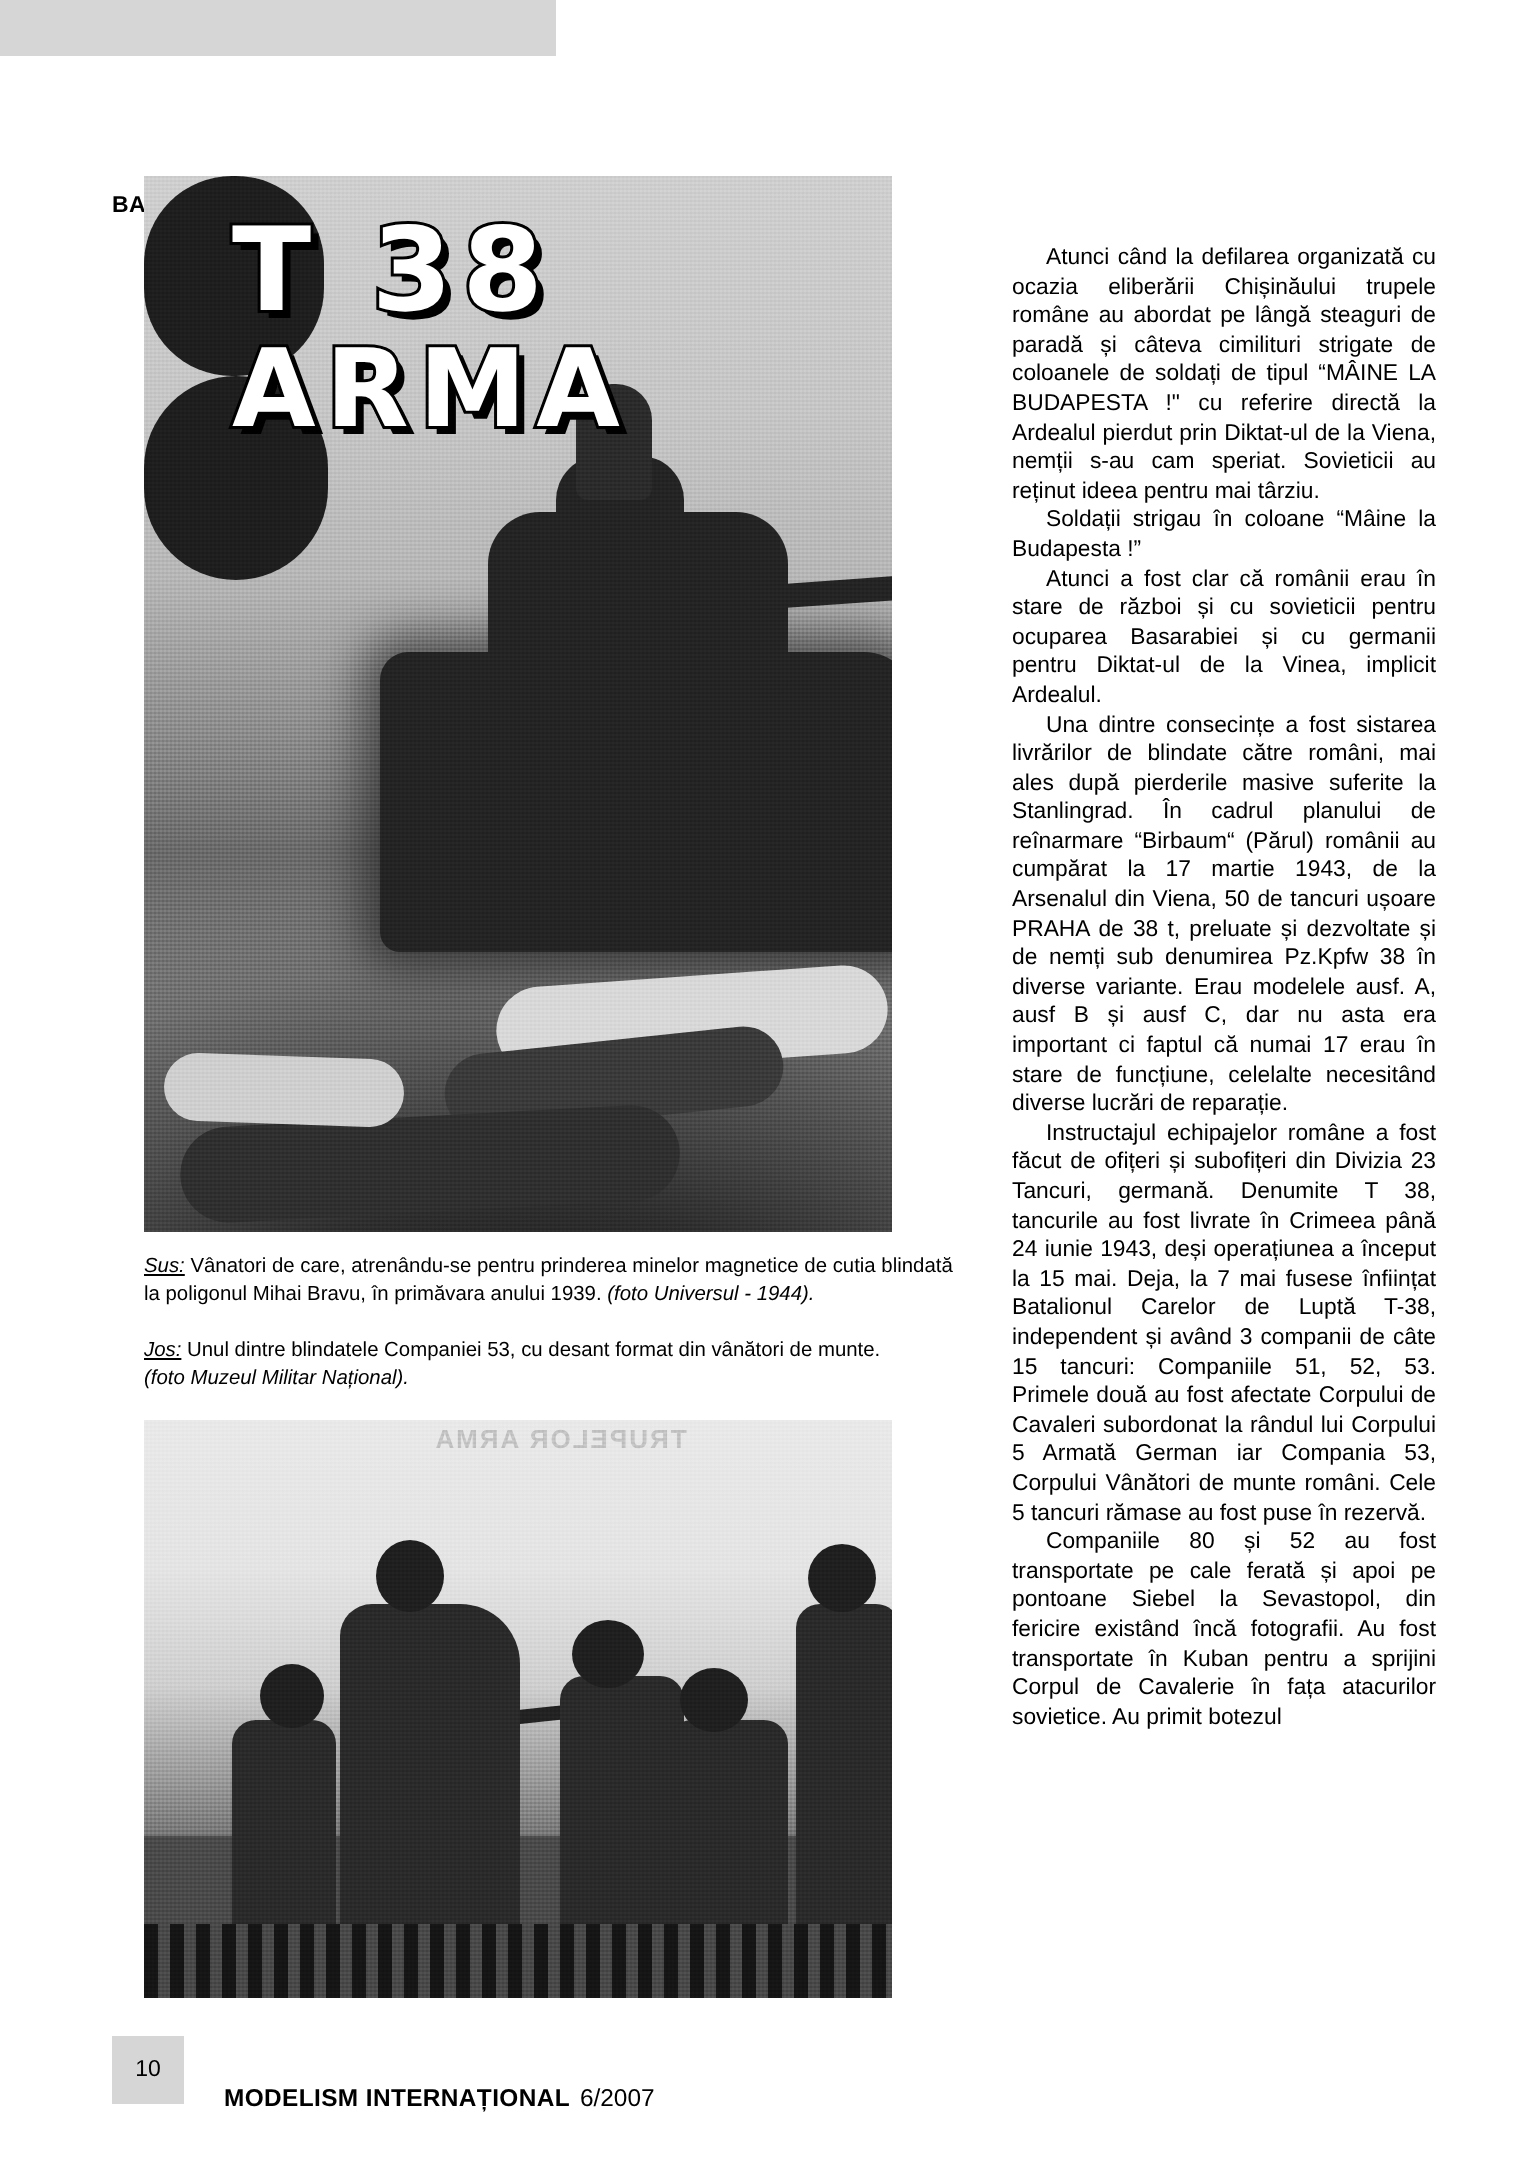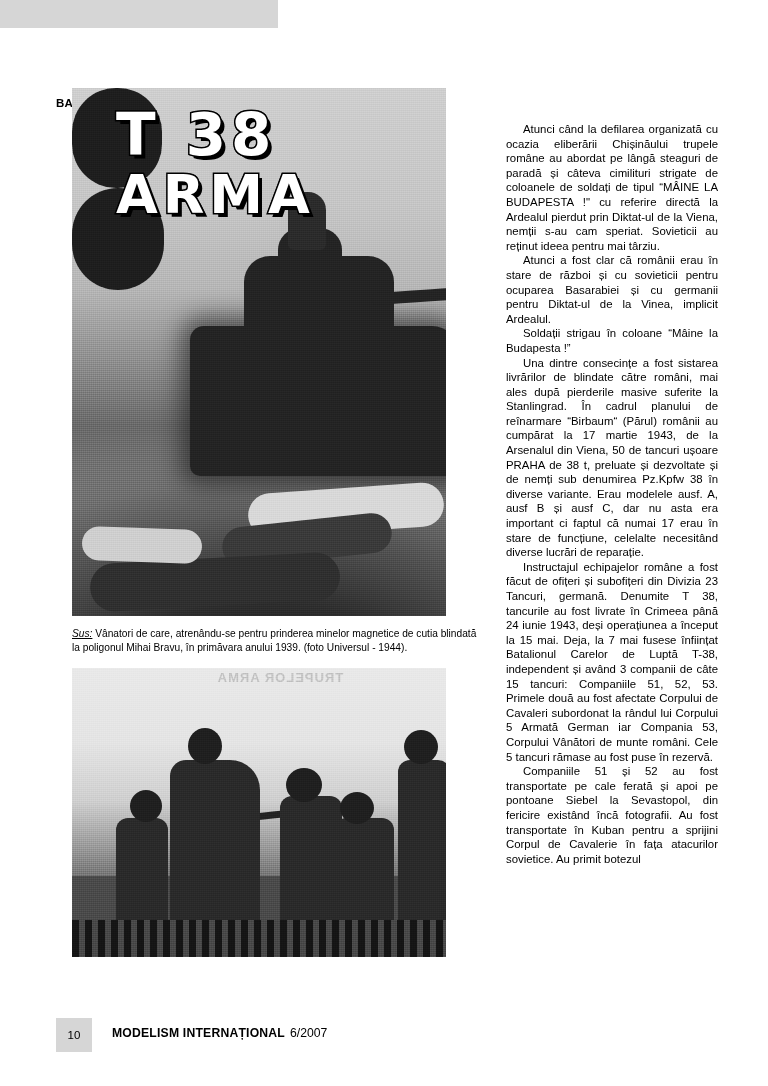--- a/index.html
+++ b/index.html
@@ -151,21 +151,21 @@
   .caption-block {
     width: 406px;
     font-size: 10.2px;
     line-height: 13.6px;
     font-family: "Liberation Sans", sans-serif;
     color: #000;
   }
   #caption-top { margin-top: 11px; }
   #caption-bottom { margin-top: 15px; }
   .cap-lead { font-style: italic; text-decoration: underline; }
-  .cap-src  { }
+  .cap-src  { font-style: italic; }
 
   
   #photo-bottom {
     height: 289px;
     margin-top: 14px;
     background:
       linear-gradient(to bottom, #e9e9e9 0%, #e4e4e4 26%, #cfcfcf 46%, #9a9a9a 62%, #6e6e6e 74%, #4a4a4a 86%, #383838 100%);
   }
   .sold {
     position: absolute;
@@ -244,21 +244,21 @@
     background: #d6d6d6;
     display: flex;
     align-items: center;
     justify-content: center;
     font-size: 11.5px;
     color: #000;
   }
   #footer-text {
     position: absolute;
     left: 56px;
-    top: 8px;
+    top: 24px;
     font-size: 12.2px;
   }
   #footer-title { font-weight: bold; letter-spacing: .2px; }
   #footer-issue { font-weight: normal; margin-left: 5px; }
 </style>
 </head>
 <body>
 
 <div id="top-bar"></div>
 
@@ -280,20 +280,21 @@
     <div class="prone" id="pr-4"></div>
     <div class="grain"></div>
     <div id="photo-title">
       <span class="line" id="title-line-1">T 38</span>
       <span class="line" id="title-line-2">ARMA</span>
     </div>
   </div>
 
   <div class="caption-block" id="caption-top"><span class="cap-lead">Sus:</span><span> Vânatori de care, atrenându-se pentru prinderea minelor magnetice de cutia blindată la poligonul Mihai Bravu, în primăvara anului 1939. </span><span class="cap-src">(foto Universul - 1944).</span></div>
 
+  <div class="caption-block" id="caption-bottom"><span class="cap-lead">Jos:</span><span> Unul dintre blindatele Companiei 53, cu desant format din vânători de munte.</span><br><span class="cap-src">(foto Muzeul Militar Național).</span></div>
 
   <div class="photo" id="photo-bottom">
     <div id="bt-ghost">TRUPELOR ARMA</div>
     <div id="bt-hull"></div>
     <div id="bt-gun"></div>
     <div class="sold" id="sd1"></div>
     <div class="sold-head" id="sd1h"></div>
     <div class="sold" id="sd2"></div>
     <div class="sold-head" id="sd2h"></div>
     <div class="sold" id="sd3"></div>
@@ -303,25 +304,25 @@
     <div class="sold" id="sd5"></div>
     <div class="sold-head" id="sd5h"></div>
     <div id="bt-track"></div>
     <div class="grain"></div>
   </div>
 
 </div>
 
 <div id="right-column">
   <p>Atunci când la defilarea organizată cu ocazia eliberării Chișinăului trupele române au abordat pe lângă steaguri de paradă și câteva cimilituri strigate de coloanele de soldați  de tipul “MÂINE LA BUDAPESTA !" cu referire directă la Ardealul pierdut prin Diktat-ul de la Viena, nemții s-au cam speriat. Sovieticii au reținut ideea pentru mai târziu.</p>
+  <p>Soldații strigau în coloane “Mâine la Budapesta !”</p>
   <p>Atunci a fost clar că românii erau în stare de război și cu sovieticii pentru ocuparea Basarabiei și cu germanii pentru Diktat-ul de la Vinea, implicit Ardealul.</p>
-  <p>Soldații strigau în coloane “Mâine la Budapesta !”</p>
   <p>Una dintre consecințe a fost sistarea livrărilor de blindate către români, mai ales după pierderile masive suferite la Stanlingrad. În cadrul planului de reînarmare “Birbaum“ (Părul) românii au cumpărat la 17 martie 1943, de la Arsenalul din Viena, 50 de tancuri ușoare PRAHA de 38 t, preluate și dezvoltate și de nemți sub denumirea Pz.Kpfw 38 în diverse variante. Erau modelele ausf. A, ausf B și ausf C, dar nu asta era important ci faptul că numai 17 erau în stare de funcțiune, celelalte necesitând diverse lucrări de reparație.</p>
   <p>Instructajul echipajelor române a fost făcut de ofițeri și subofițeri din Divizia 23 Tancuri, germană. Denumite T 38, tancurile au fost livrate în Crimeea până 24 iunie 1943, deși operațiunea a început la 15 mai. Deja, la 7 mai fusese înființat Batalionul Carelor de Luptă T-38, independent și având 3 companii de câte 15 tancuri: Companiile 51, 52, 53. Primele două au fost afectate Corpului de Cavaleri subordonat la rândul lui Corpului 5 Armată German iar Compania 53, Corpului Vânători de munte români. Cele 5 tancuri rămase au fost puse în rezervă.</p>
-  <p>Companiile 51 și 52 au fost transportate pe cale ferată și apoi pe pontoane Siebel la Sevastopol, din fericire existând încă fotografii. Au fost  transportate în Kuban pentru a sprijini Corpul de Cavalerie în fața atacurilor sovietice. Au primit botezul</p>
+  <p>Companiile 80 și 52 au fost transportate pe cale ferată și apoi pe pontoane Siebel la Sevastopol, din fericire existând încă fotografii. Au fost  transportate în Kuban pentru a sprijini Corpul de Cavalerie în fața atacurilor sovietice. Au primit botezul</p>
 </div>
 
 <div id="footer">
   <div id="page-number-box">10</div>
   <div id="footer-text">
     <span id="footer-title">MODELISM INTERNAȚIONAL</span><span id="footer-issue">6/2007</span>
   </div>
 </div>
 
 </body></html>

